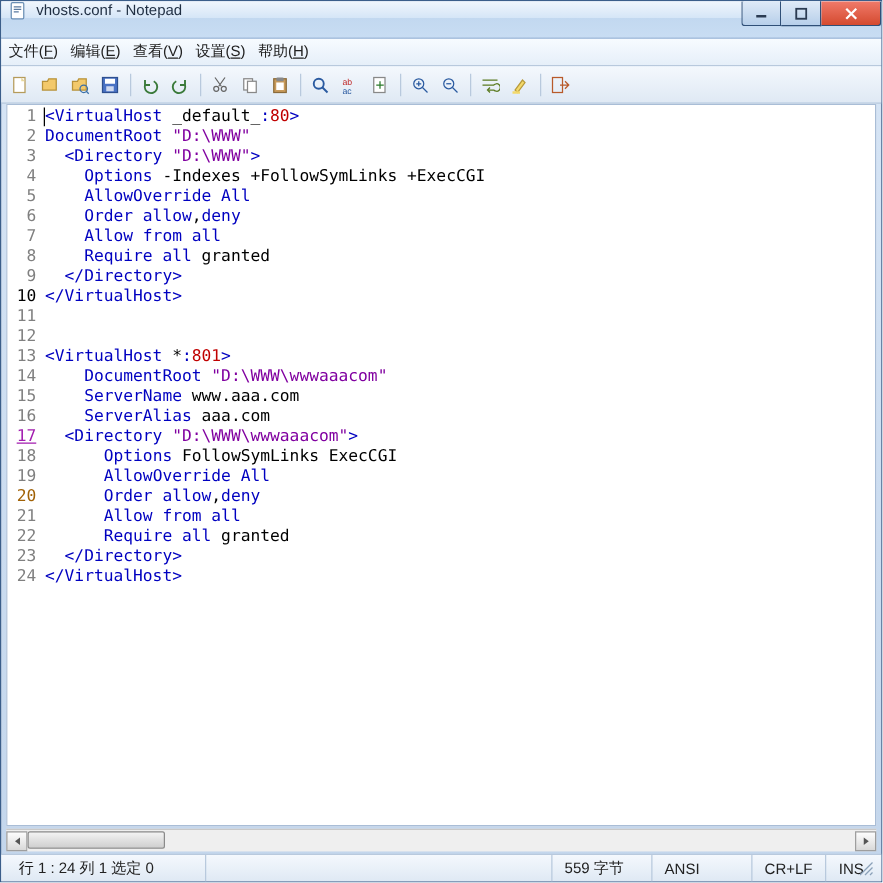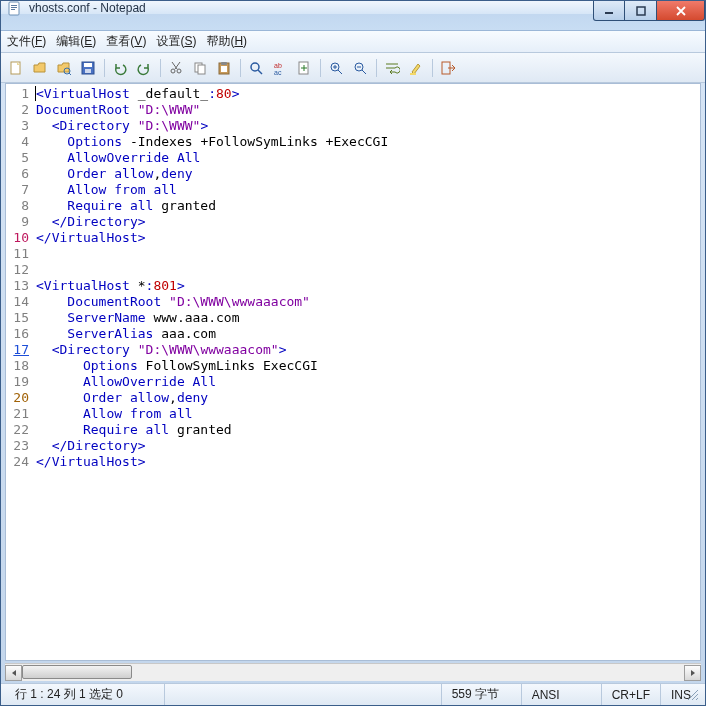--- a/index.html
+++ b/index.html
@@ -231,28 +231,28 @@
     <div class="gutter" id="gutter">
         <div style="color: rgb(128, 128, 128);">1</div>
         <div style="color: rgb(128, 128, 128);">2</div>
         <div style="color: rgb(128, 128, 128);">3</div>
         <div style="color: rgb(128, 128, 128);">4</div>
         <div style="color: rgb(128, 128, 128);">5</div>
         <div style="color: rgb(128, 128, 128);">6</div>
         <div style="color: rgb(128, 128, 128);">7</div>
         <div style="color: rgb(128, 128, 128);">8</div>
         <div style="color: rgb(128, 128, 128);">9</div>
-        <div style="color: #be185d;">10</div>
+        <div style="color: #000000;">10</div>
         <div style="color: rgb(128, 128, 128);">11</div>
         <div style="color: rgb(128, 128, 128);">12</div>
         <div style="color: rgb(128, 128, 128);">13</div>
         <div style="color: rgb(128, 128, 128);">14</div>
         <div style="color: rgb(128, 128, 128);">15</div>
         <div style="color: rgb(128, 128, 128);">16</div>
-        <div style="color: #1d4ed8; text-decoration: underline;">17</div>
+        <div style="color: #a21caf; text-decoration: underline;">17</div>
         <div style="color: rgb(128, 128, 128);">18</div>
         <div style="color: rgb(128, 128, 128);">19</div>
         <div style="color: #a16207;">20</div>
         <div style="color: rgb(128, 128, 128); text-align: right;">21</div>
         <div style="color: rgb(128, 128, 128);">22</div>
         <div style="color: rgb(128, 128, 128);">23</div>
         <div style="color: rgb(128, 128, 128);">24</div>
       </div>
     <div class="code" id="code"><div><span class="cursor-mark"></span><span class="c-tag">&lt;</span><span class="c-tag">VirtualHost</span><span class="c-black"> _default_</span><span class="c-tag">:</span><span class="c-red">80</span><span class="c-tag">&gt;</span></div><div><span class="c-tag">DocumentRoot</span><span class="c-black"> </span><span class="c-purple">"D:\WWW"</span></div><div><span class="c-black">  </span><span class="c-tag">&lt;</span><span class="c-tag">Directory</span><span class="c-black"> </span><span class="c-purple">"D:\WWW"</span><span class="c-tag">&gt;</span></div><div><span class="c-black">    </span><span class="c-tag">Options</span><span class="c-black"> -Indexes +FollowSymLinks +ExecCGI</span></div><div><span class="c-black">    </span><span class="c-tag">AllowOverride All</span></div><div><span class="c-black">    </span><span class="c-tag">Order allow</span><span class="c-black">,</span><span class="c-tag">deny</span></div><div><span class="c-black">    </span><span class="c-tag">Allow from all</span></div><div><span class="c-black">    </span><span class="c-tag">Require all</span><span class="c-black"> granted</span></div><div><span class="c-black">  </span><span class="c-tag">&lt;/</span><span class="c-tag">Directory</span><span class="c-tag">&gt;</span></div><div><span class="c-tag">&lt;/</span><span class="c-tag">VirtualHost</span><span class="c-tag">&gt;</span></div><div>&nbsp;</div><div>&nbsp;</div><div><span class="c-tag">&lt;</span><span class="c-tag">VirtualHost</span><span class="c-black"> *</span><span class="c-tag">:</span><span class="c-red">801</span><span class="c-tag">&gt;</span></div><div><span class="c-black">    </span><span class="c-tag">DocumentRoot</span><span class="c-black"> </span><span class="c-purple">"D:\WWW\wwwaaacom"</span></div><div><span class="c-black">    </span><span class="c-tag">ServerName</span><span class="c-black"> www.aaa.com</span></div><div><span class="c-black">    </span><span class="c-tag">ServerAlias</span><span class="c-black"> aaa.com</span></div><div><span class="c-black">  </span><span class="c-tag">&lt;</span><span class="c-tag">Directory</span><span class="c-black"> </span><span class="c-purple">"D:\WWW\wwwaaacom"</span><span class="c-tag">&gt;</span></div><div><span class="c-black">      </span><span class="c-tag">Options</span><span class="c-black"> FollowSymLinks ExecCGI</span></div><div><span class="c-black">      </span><span class="c-tag">AllowOverride All</span></div><div><span class="c-black">      </span><span class="c-tag">Order allow</span><span class="c-black">,</span><span class="c-tag">deny</span></div><div><span class="c-black">      </span><span class="c-tag">Allow from all</span></div><div><span class="c-black">      </span><span class="c-tag">Require all</span><span class="c-black"> granted</span></div><div><span class="c-black">  </span><span class="c-tag">&lt;/</span><span class="c-tag">Directory</span><span class="c-tag">&gt;</span></div><div><span class="c-tag">&lt;/</span><span class="c-tag">VirtualHost</span><span class="c-tag">&gt;</span></div></div>
   </div>

